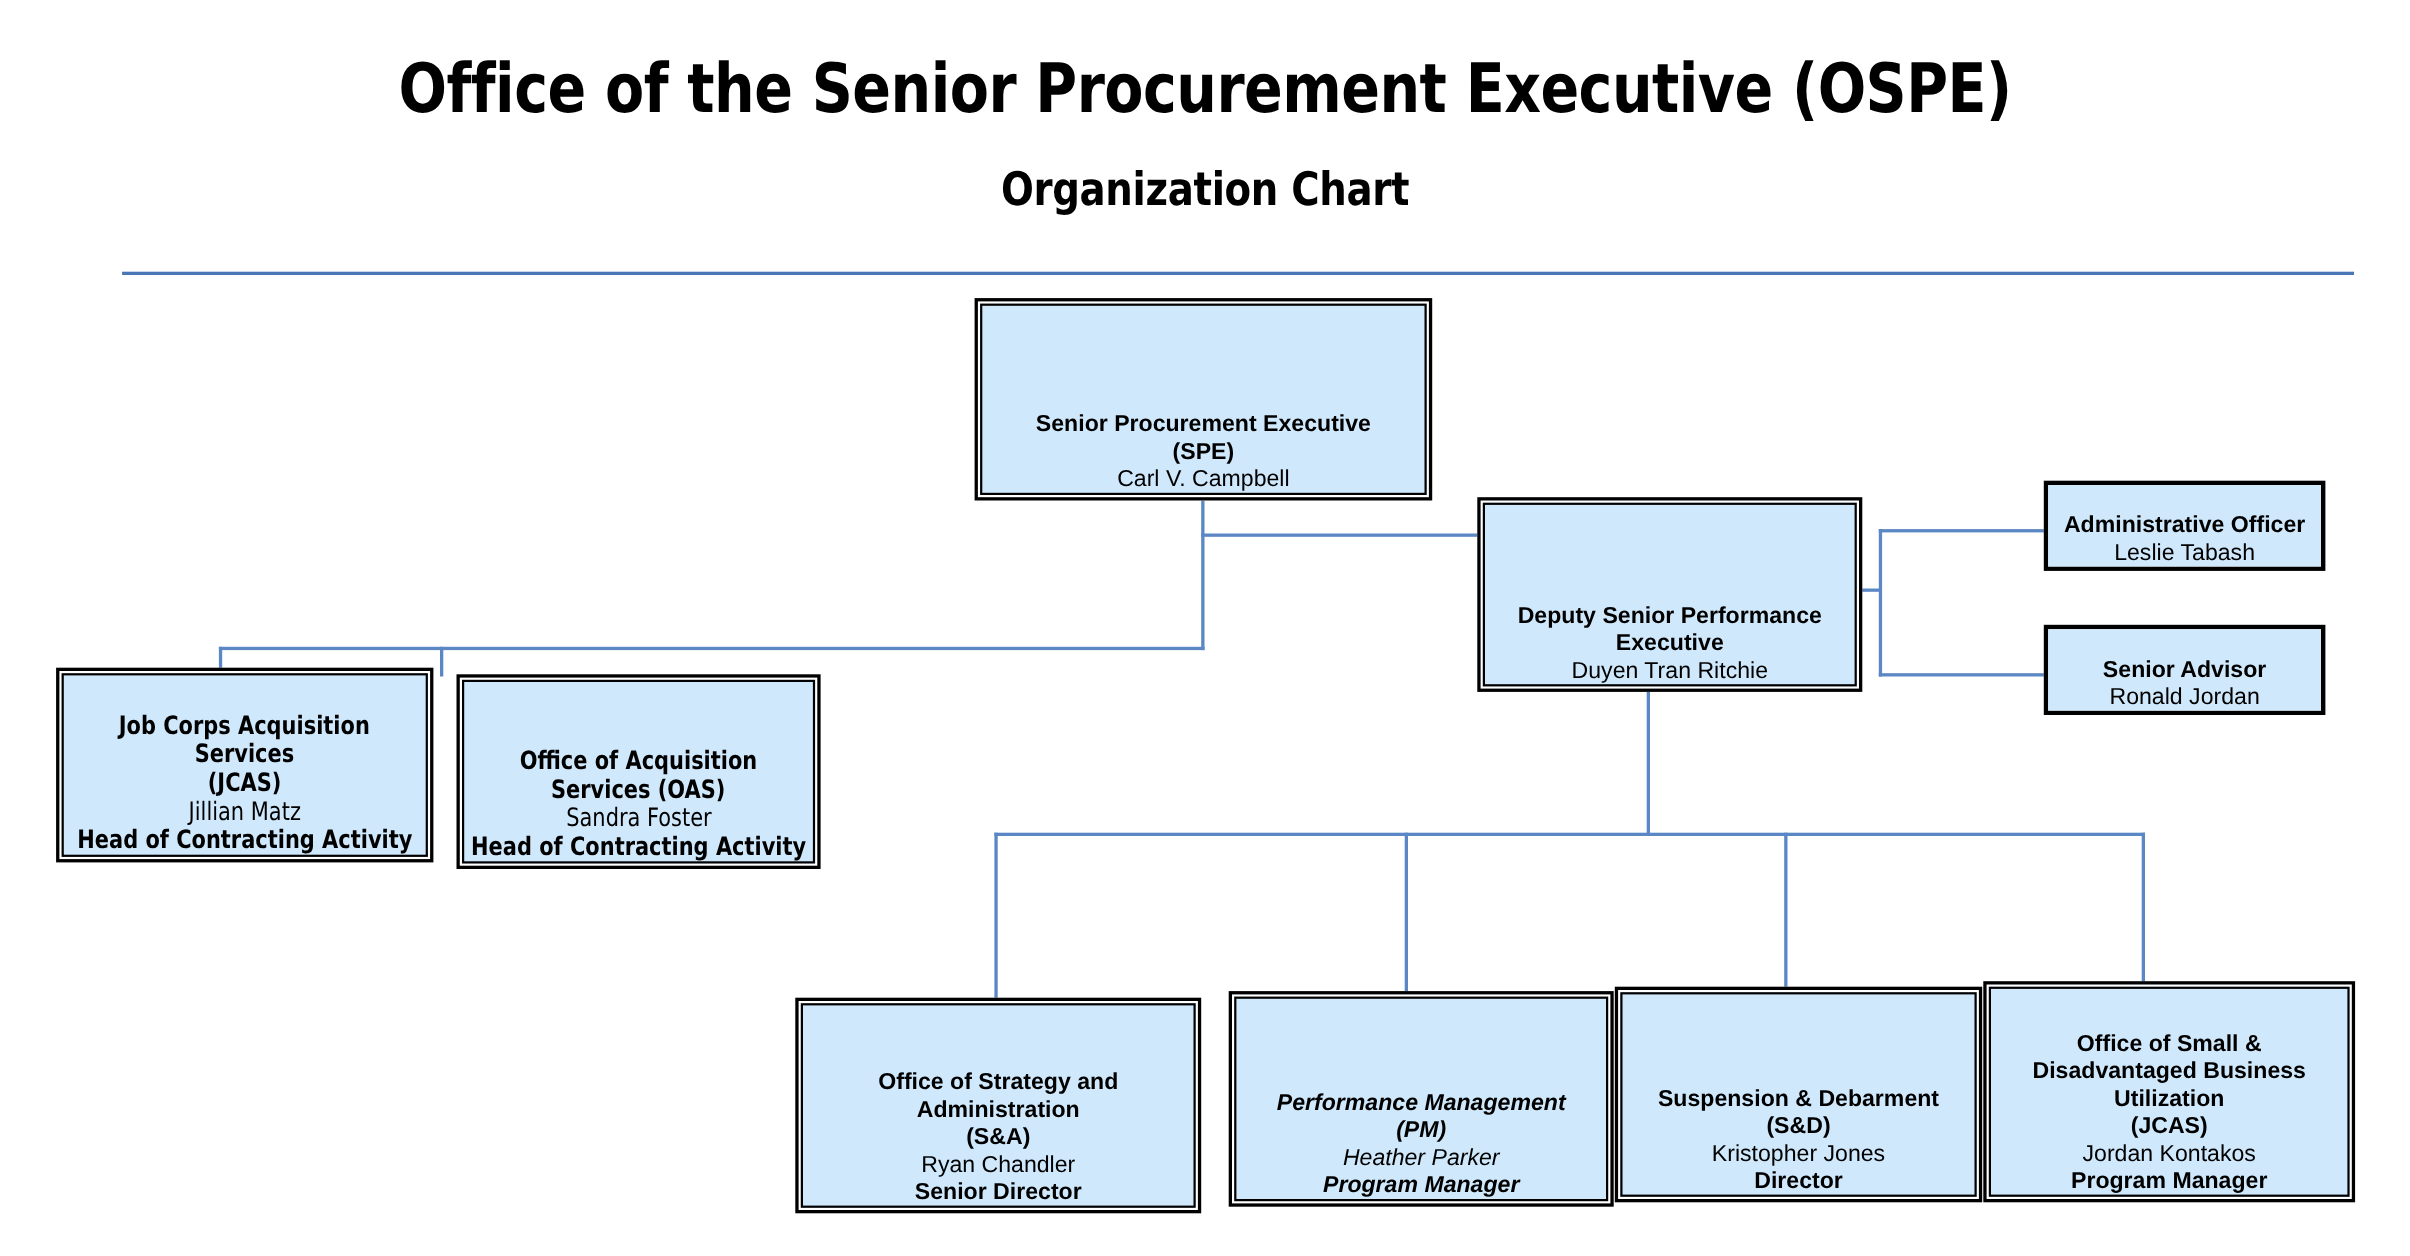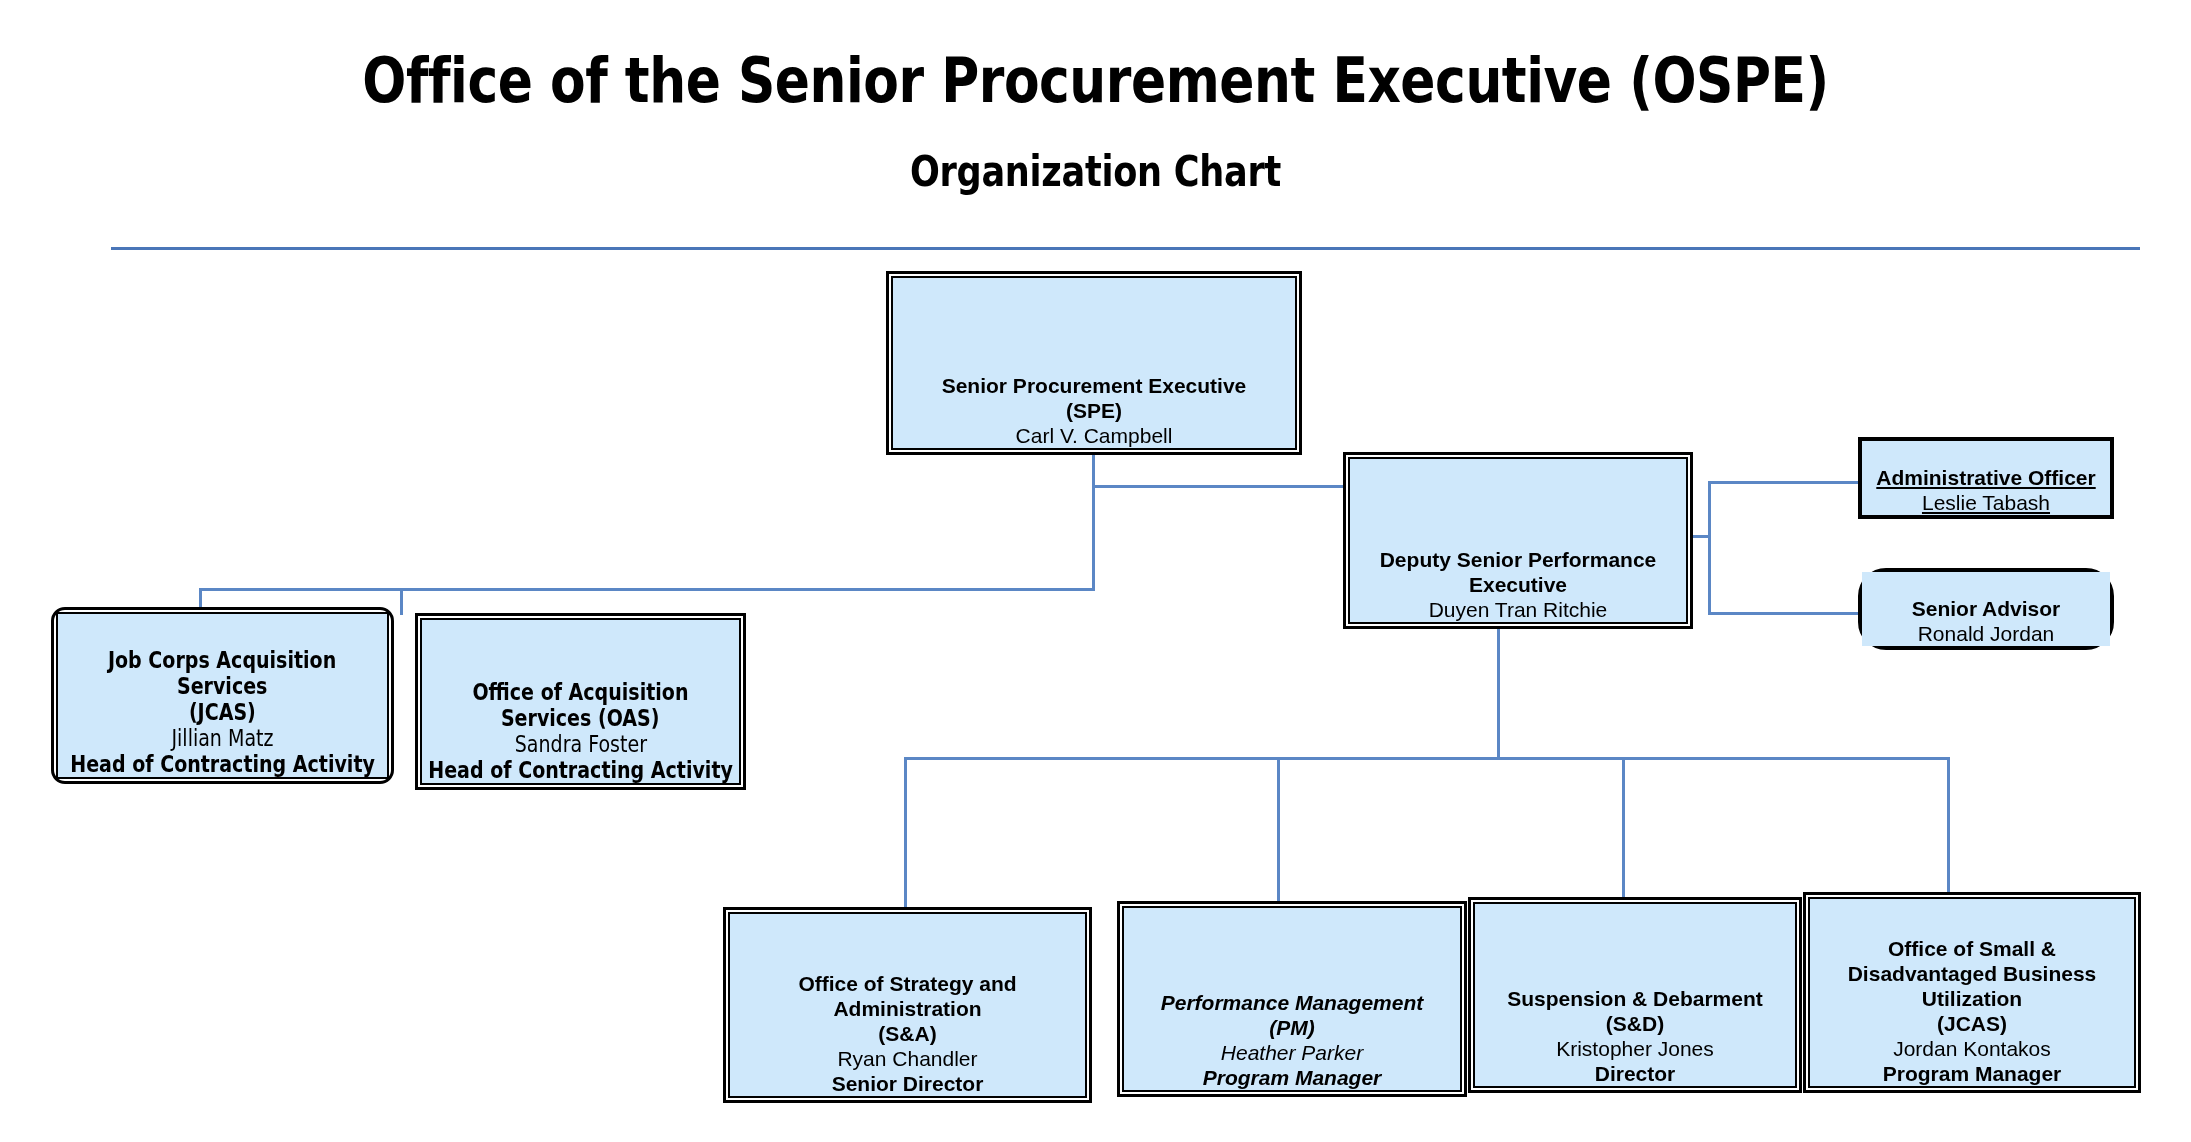--- a/index.html
+++ b/index.html
@@ -157,35 +157,35 @@
   </div>
 
   <div class="node t-normal" style="left:1343px; top:452px; width:350px; height:177px;">
     <div class="inner">
       <span class="line b">Deputy Senior Performance</span>
       <span class="line b">Executive</span>
       <span class="line r">Duyen Tran Ritchie</span>
     </div>
   </div>
 
-  <div class="node single t-normal" style="left:1858px; top:437px; width:256px; height:82px;text-decoration:underline;">
+  <div class="node single t-normal" style="left:1858px; top:437px; width:256px; height:82px;">
     <div class="inner">
       <span class="line b">Administrative Officer</span>
       <span class="line r">Leslie Tabash</span>
     </div>
   </div>
 
-  <div class="node single t-normal" style="left:1858px; top:568px; width:256px; height:82px;border-radius:28px;">
+  <div class="node single t-normal" style="left:1858px; top:568px; width:256px; height:82px;">
     <div class="inner">
       <span class="line b">Senior Advisor</span>
       <span class="line r">Ronald Jordan</span>
     </div>
   </div>
 
-  <div class="node t-cond" style="left:51px; top:607px; width:343px; height:177px;border-radius:14px;">
+  <div class="node t-cond" style="left:51px; top:607px; width:343px; height:177px;">
     <div class="inner">
       <span class="line b">Job Corps Acquisition</span>
       <span class="line b">Services</span>
       <span class="line b">(JCAS)</span>
       <span class="line r">Jillian Matz</span>
       <span class="line b">Head of Contracting Activity</span>
     </div>
   </div>
 
   <div class="node t-cond" style="left:415px; top:613px; width:331px; height:177px;">

